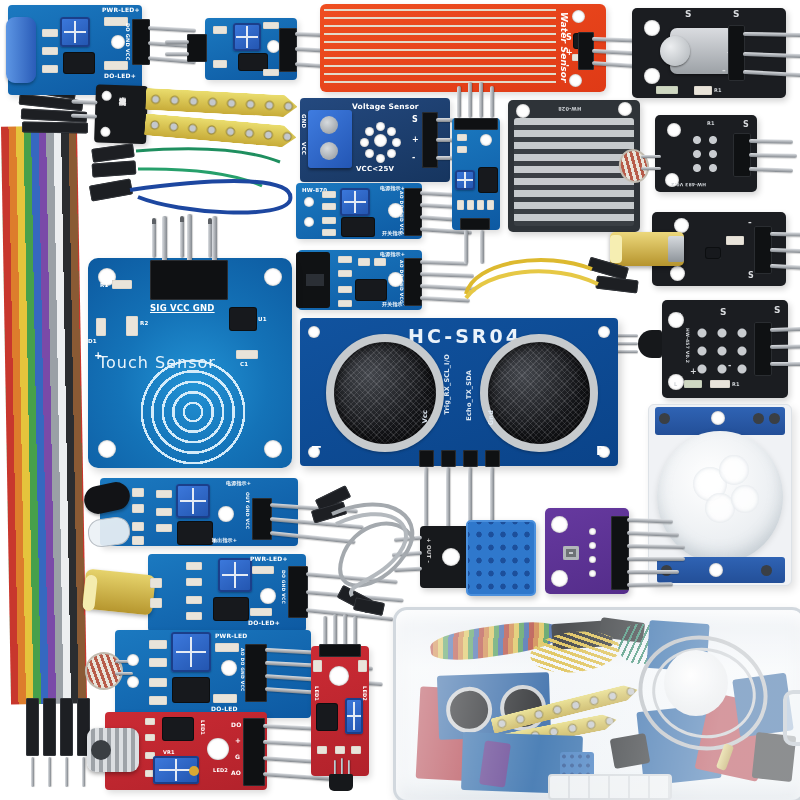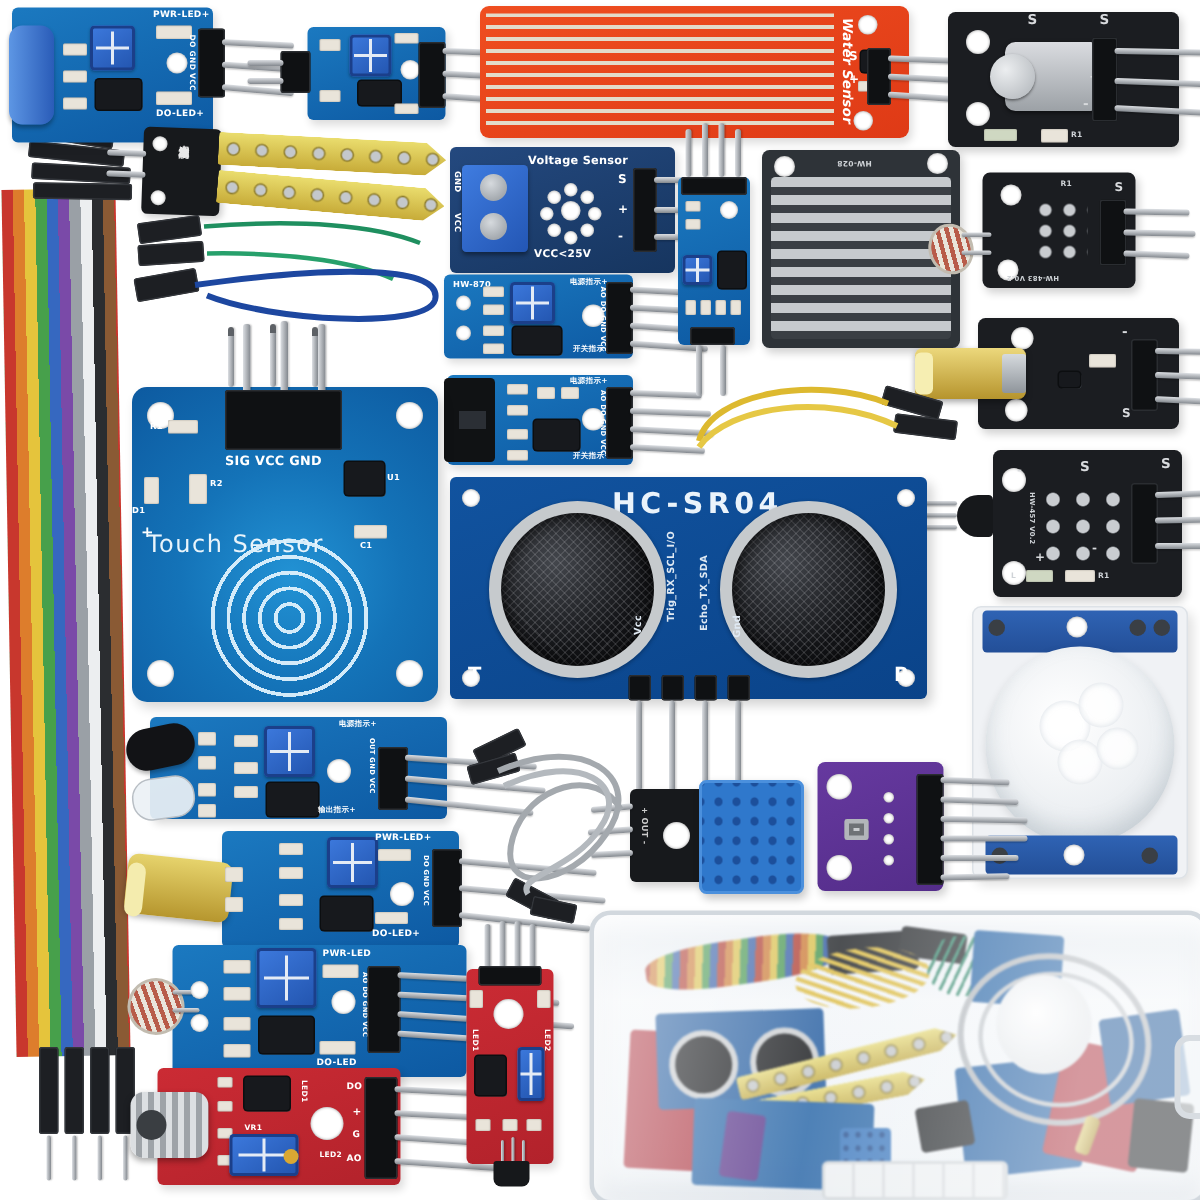--- a/index.html
+++ b/index.html
@@ -285,21 +285,21 @@
 
   <div class="m" style="left:88px;top:258px;width:204px;height:210px;border-radius:10px;background:radial-gradient(circle at 52% 60%,#2292d4 0%,#1473b8 45%,#0d5aa0 100%);box-shadow:3px 4px 8px rgba(0,0,0,.16);">
     <div class="hole" style="left:10px;top:10px;width:18px;height:18px;"></div>
     <div class="hole" style="left:176px;top:10px;width:18px;height:18px;"></div>
     <div class="hole" style="left:10px;top:182px;width:18px;height:18px;"></div>
     <div class="hole" style="left:176px;top:182px;width:18px;height:18px;"></div>
     <div class="p-v" style="left:74px;top:-42px;height:46px;width:5px;"></div>
     <div class="p-v" style="left:99px;top:-44px;height:48px;width:5px;"></div>
     <div class="p-v" style="left:124px;top:-42px;height:46px;width:5px;"></div>
     <div class="conn" style="left:62px;top:2px;width:78px;height:40px;"></div>
-    <div class="lbl" style="left:62px;top:46px;font-size:8.5px;font-weight:700;">SIG VCC GND</div>
+    <div class="lbl" style="left:62px;top:46px;font-size:8.5px;font-weight:700;text-decoration:underline;">SIG VCC GND</div>
     <div class="pad" style="left:24px;top:22px;width:20px;height:9px;"></div>
     <div class="lbl" style="left:12px;top:24px;font-size:5.5px;">R1</div>
     <div class="pad" style="left:8px;top:60px;width:10px;height:18px;"></div>
     <div class="lbl" style="left:0px;top:80px;font-size:5.5px;">D1</div>
     <div class="pad" style="left:38px;top:58px;width:12px;height:20px;"></div>
     <div class="lbl" style="left:52px;top:62px;font-size:5.5px;">R2</div>
     <div class="chip" style="left:142px;top:50px;width:26px;height:22px;"></div>
     <div class="lbl" style="left:170px;top:58px;font-size:5.5px;">U1</div>
     <div class="lbl" style="left:6px;top:92px;font-size:10px;">+</div>
     <div class="lbl" style="left:10px;top:96px;font-size:16px;font-weight:400;color:#e9f4fb;letter-spacing:1px;">Touch Sensor</div>

